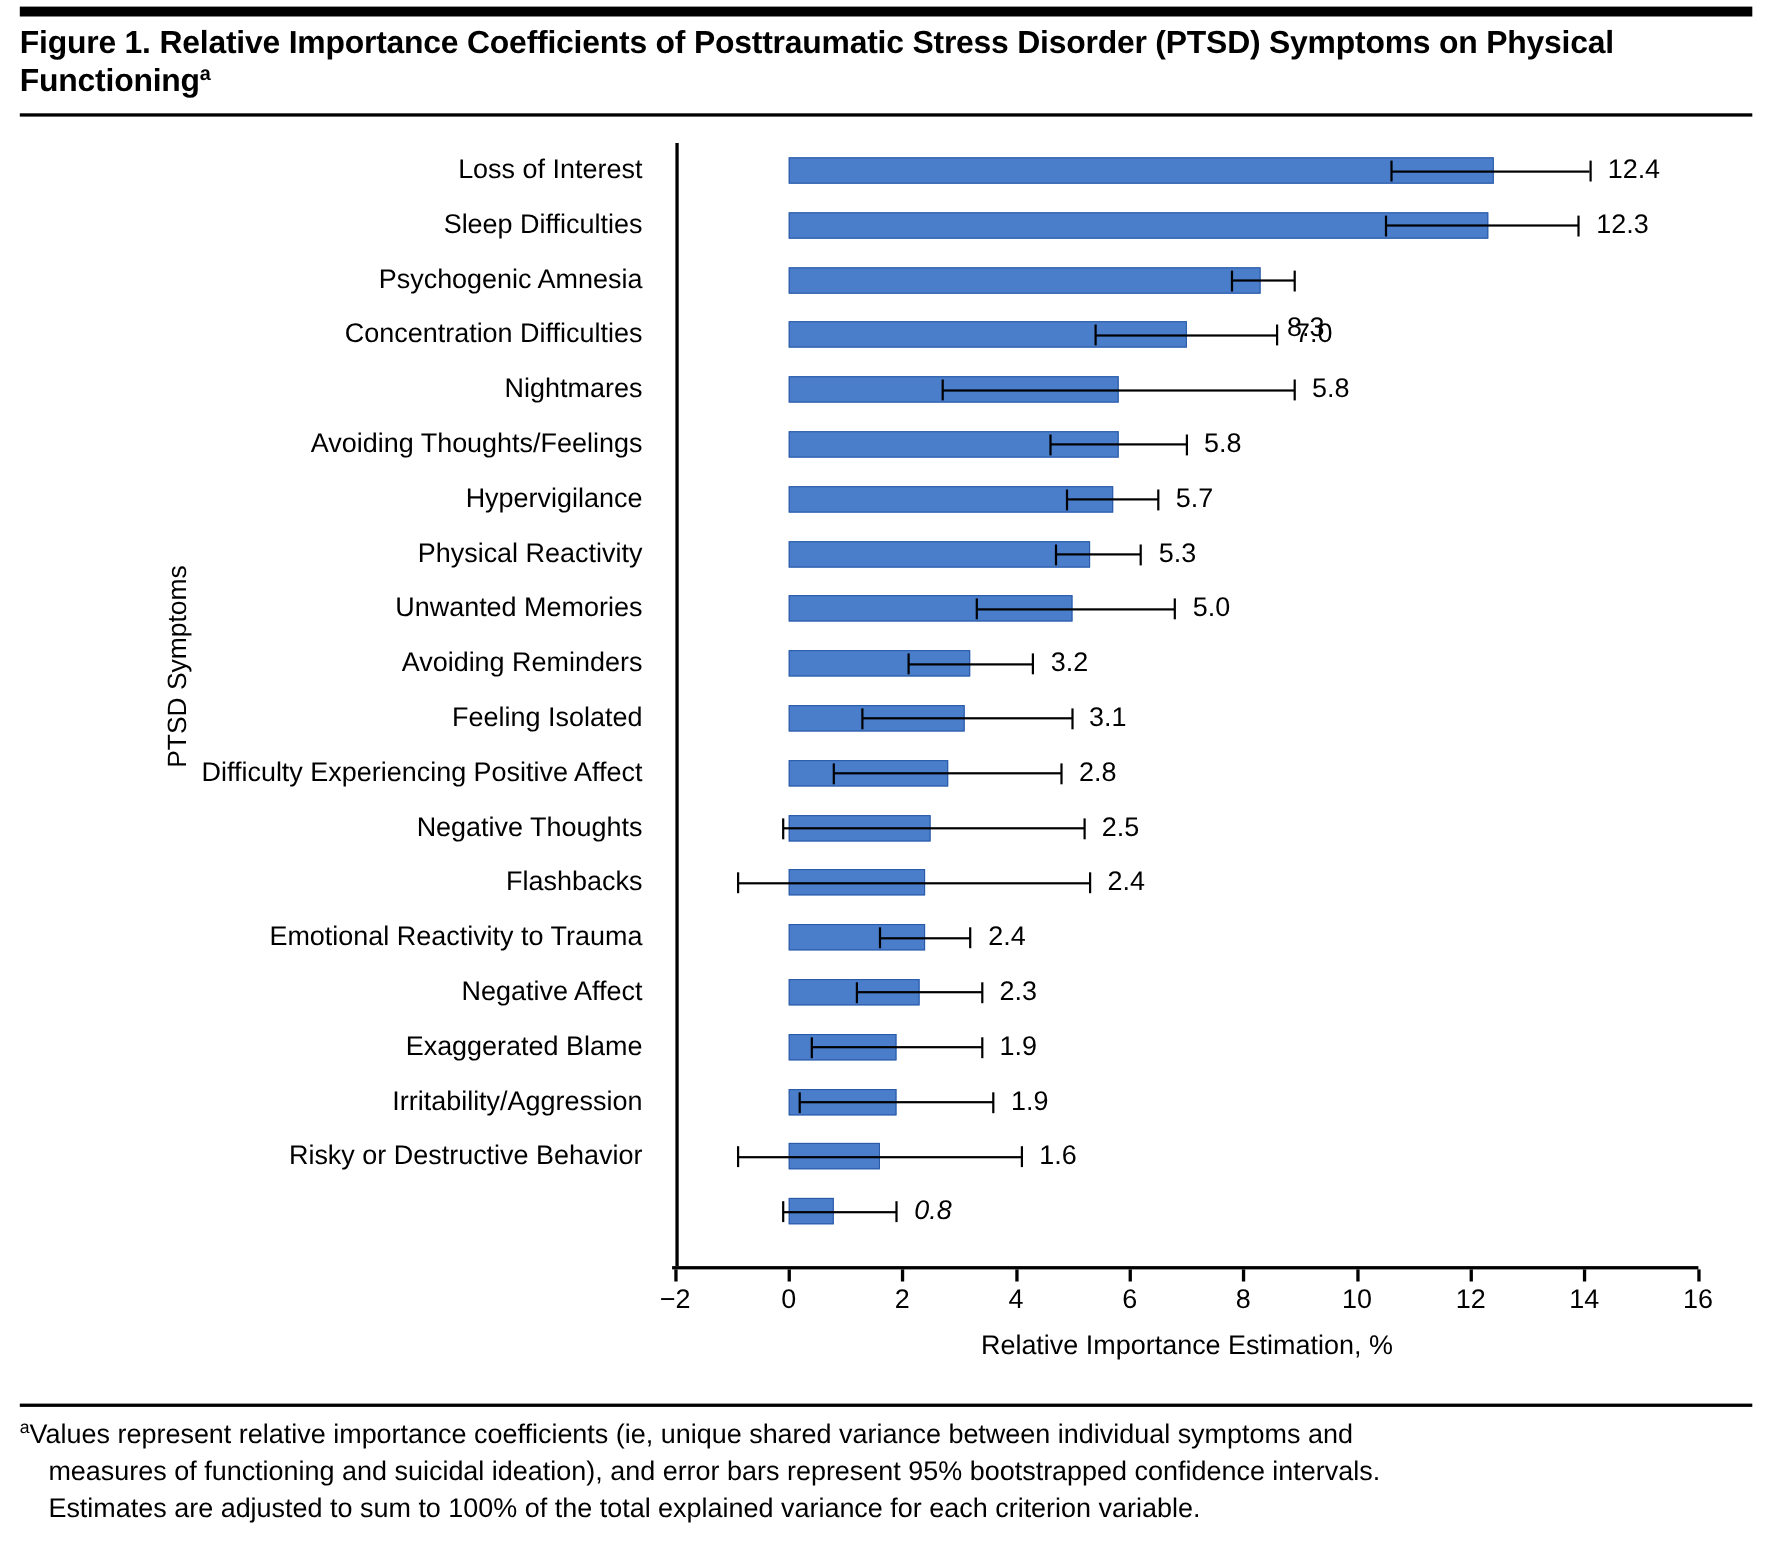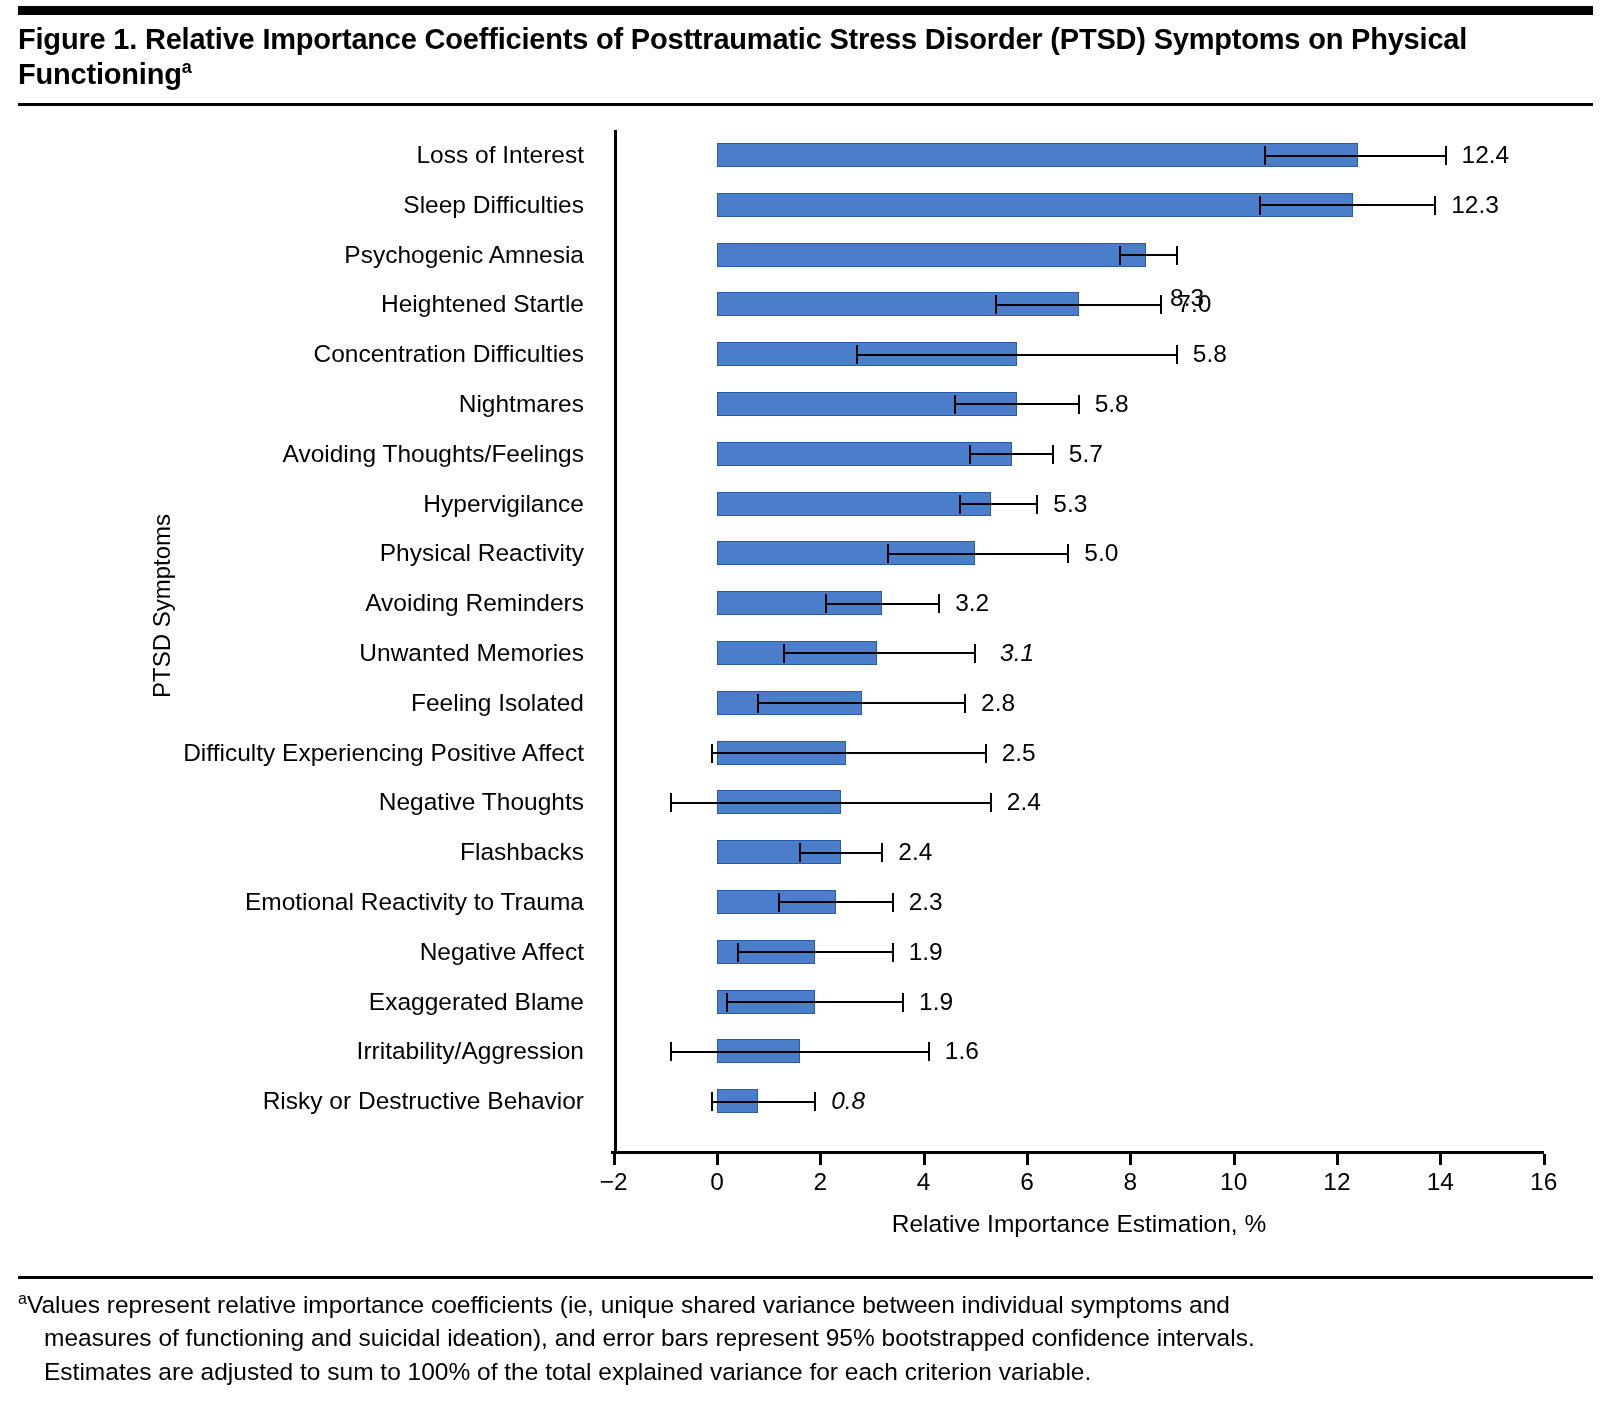--- a/index.html
+++ b/index.html
@@ -216,28 +216,27 @@
   <div class="title-rule"></div>
 
   <div class="plot-wrap">
 
     <div class="ylabel">PTSD Symptoms</div>
 
     <div class="cat-labels">
       <div class="cat-label">Loss of Interest</div>
       <div class="cat-label">Sleep Difficulties</div>
       <div class="cat-label">Psychogenic Amnesia</div>
-      <div class="cat-label">Heightened Startle</div>
       <div class="cat-label">Concentration Difficulties</div>
       <div class="cat-label">Nightmares</div>
       <div class="cat-label">Avoiding Thoughts/Feelings</div>
       <div class="cat-label">Hypervigilance</div>
       <div class="cat-label">Physical Reactivity</div>
+      <div class="cat-label">Unwanted Memories</div>
       <div class="cat-label">Avoiding Reminders</div>
-      <div class="cat-label">Unwanted Memories</div>
       <div class="cat-label">Feeling Isolated</div>
       <div class="cat-label">Difficulty Experiencing Positive Affect</div>
       <div class="cat-label">Negative Thoughts</div>
       <div class="cat-label">Flashbacks</div>
       <div class="cat-label">Emotional Reactivity to Trauma</div>
       <div class="cat-label">Negative Affect</div>
       <div class="cat-label">Exaggerated Blame</div>
       <div class="cat-label">Irritability/Aggression</div>
       <div class="cat-label">Risky or Destructive Behavior</div>
     </div>
@@ -312,21 +311,21 @@
             <div class="err" style="left: 211.5px; width: 113.667px;"></div>
             <div class="err-cap" style="left: 210.5px;"></div>
             <div class="err-cap" style="left: 324.167px;"></div>
             <div class="val" style="left: 341.167px;">3.2</div>
           </div>
           <div class="row">
             <div class="bar" style="left: 103px; width: 160.167px; background: rgb(74, 126, 203);"></div>
             <div class="err" style="left: 170.167px; width: 191.167px;"></div>
             <div class="err-cap" style="left: 169.167px;"></div>
             <div class="err-cap" style="left: 360.333px;"></div>
-            <div class="val" style="left: 386px; font-style: italic;">3.1</div>
+            <div class="val" style="left: 376px;">3.1</div>
           </div>
           <div class="row">
             <div class="bar" style="left: 103px; width: 144.667px; background: rgb(74, 126, 203);"></div>
             <div class="err" style="left: 144.333px; width: 206.667px;"></div>
             <div class="err-cap" style="left: 143.333px;"></div>
             <div class="err-cap" style="left: 350px;"></div>
             <div class="val" style="left: 367px; text-align: right;">2.8</div>
           </div>
           <div class="row">
             <div class="bar" style="left: 103px; width: 129.167px; background: rgb(74, 126, 203);"></div>

